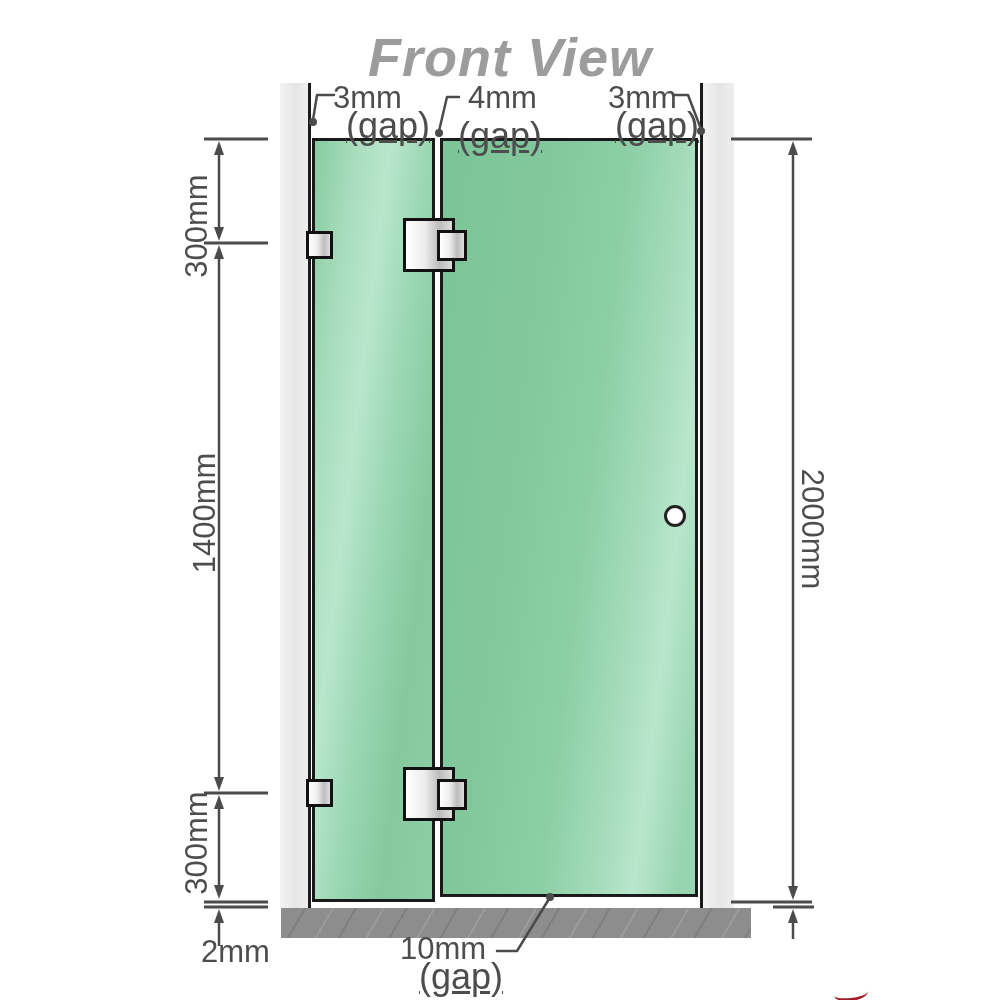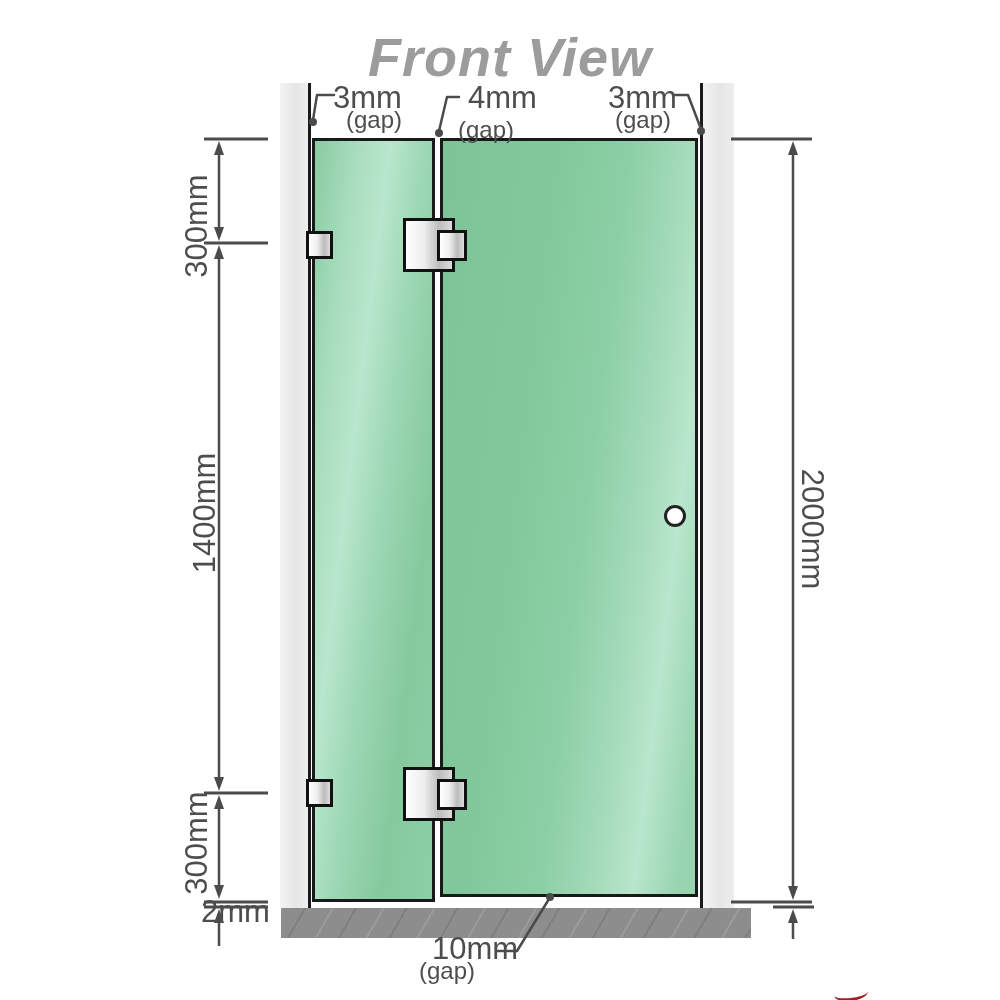--- a/index.html
+++ b/index.html
@@ -52,21 +52,21 @@
   .bracket.bottom{left:306px;top:779px;width:27px;height:28px;}
   .knob{
     left:664px;top:505px;width:22px;height:22px;border-radius:50%;
     border:3px solid #222;box-sizing:border-box;
     background:radial-gradient(circle at 35% 35%,#ffffff 55%,#e3e3e3);
   }
   
   .dimlabel{
     font-size:31px;color:var(--label-gray,#4d4d4d);white-space:nowrap;line-height:1;
   }
-  .dimlabel.small{font-size:24px;}
+  .dimlabel.small{font-size:36px;text-decoration:underline;}
   .rot-ccw{transform:translate(-50%,-50%) rotate(-90deg);}
   .rot-cw{transform:translate(-50%,-50%) rotate(90deg);}
   
   #dims{left:0;top:0;pointer-events:none;}
   #dims .ln{stroke:var(--dim-gray,#4b4b4b);stroke-width:3;fill:none;}
   #dims .shaft{stroke:var(--dim-gray,#4b4b4b);stroke-width:2.5;fill:none;}
   #dims .head{fill:var(--dim-gray,#4b4b4b);stroke:none;}
   #dims .leader{stroke:var(--dim-gray,#4b4b4b);stroke-width:2.5;fill:none;stroke-linejoin:round;stroke-linecap:round;}
   #dims .dot{fill:var(--dim-gray,#4b4b4b);}
   
@@ -153,19 +153,19 @@
   <div class="abs dimlabel small" style="left:458px;top:118px;">(gap)</div>
 
   <div class="abs dimlabel" style="left:608px;top:82px;">3mm</div>
   <div class="abs dimlabel small" style="left:615px;top:108px;">(gap)</div>
 
   <div class="abs dimlabel rot-ccw" style="left:196px;top:226px;">300mm</div>
   <div class="abs dimlabel rot-ccw" style="left:204px;top:513px;">1400mm</div>
   <div class="abs dimlabel rot-ccw" style="left:196px;top:843px;">300mm</div>
   <div class="abs dimlabel rot-cw" style="left:812px;top:529px;">2000mm</div>
 
-  <div class="abs dimlabel" style="left:201px;top:896px;">2mm</div>
-  <div class="abs dimlabel" style="left:432px;top:933px;">10mm</div>
+  <div class="abs dimlabel" style="left:201px;top:936px;">2mm</div>
+  <div class="abs dimlabel" style="left:400px;top:933px;">10mm</div>
   <div class="abs dimlabel small" style="left:419px;top:959px;">(gap)</div>
 
   <div class="abs logo-fragment"></div>
 
 </div>
 
 </body></html>

